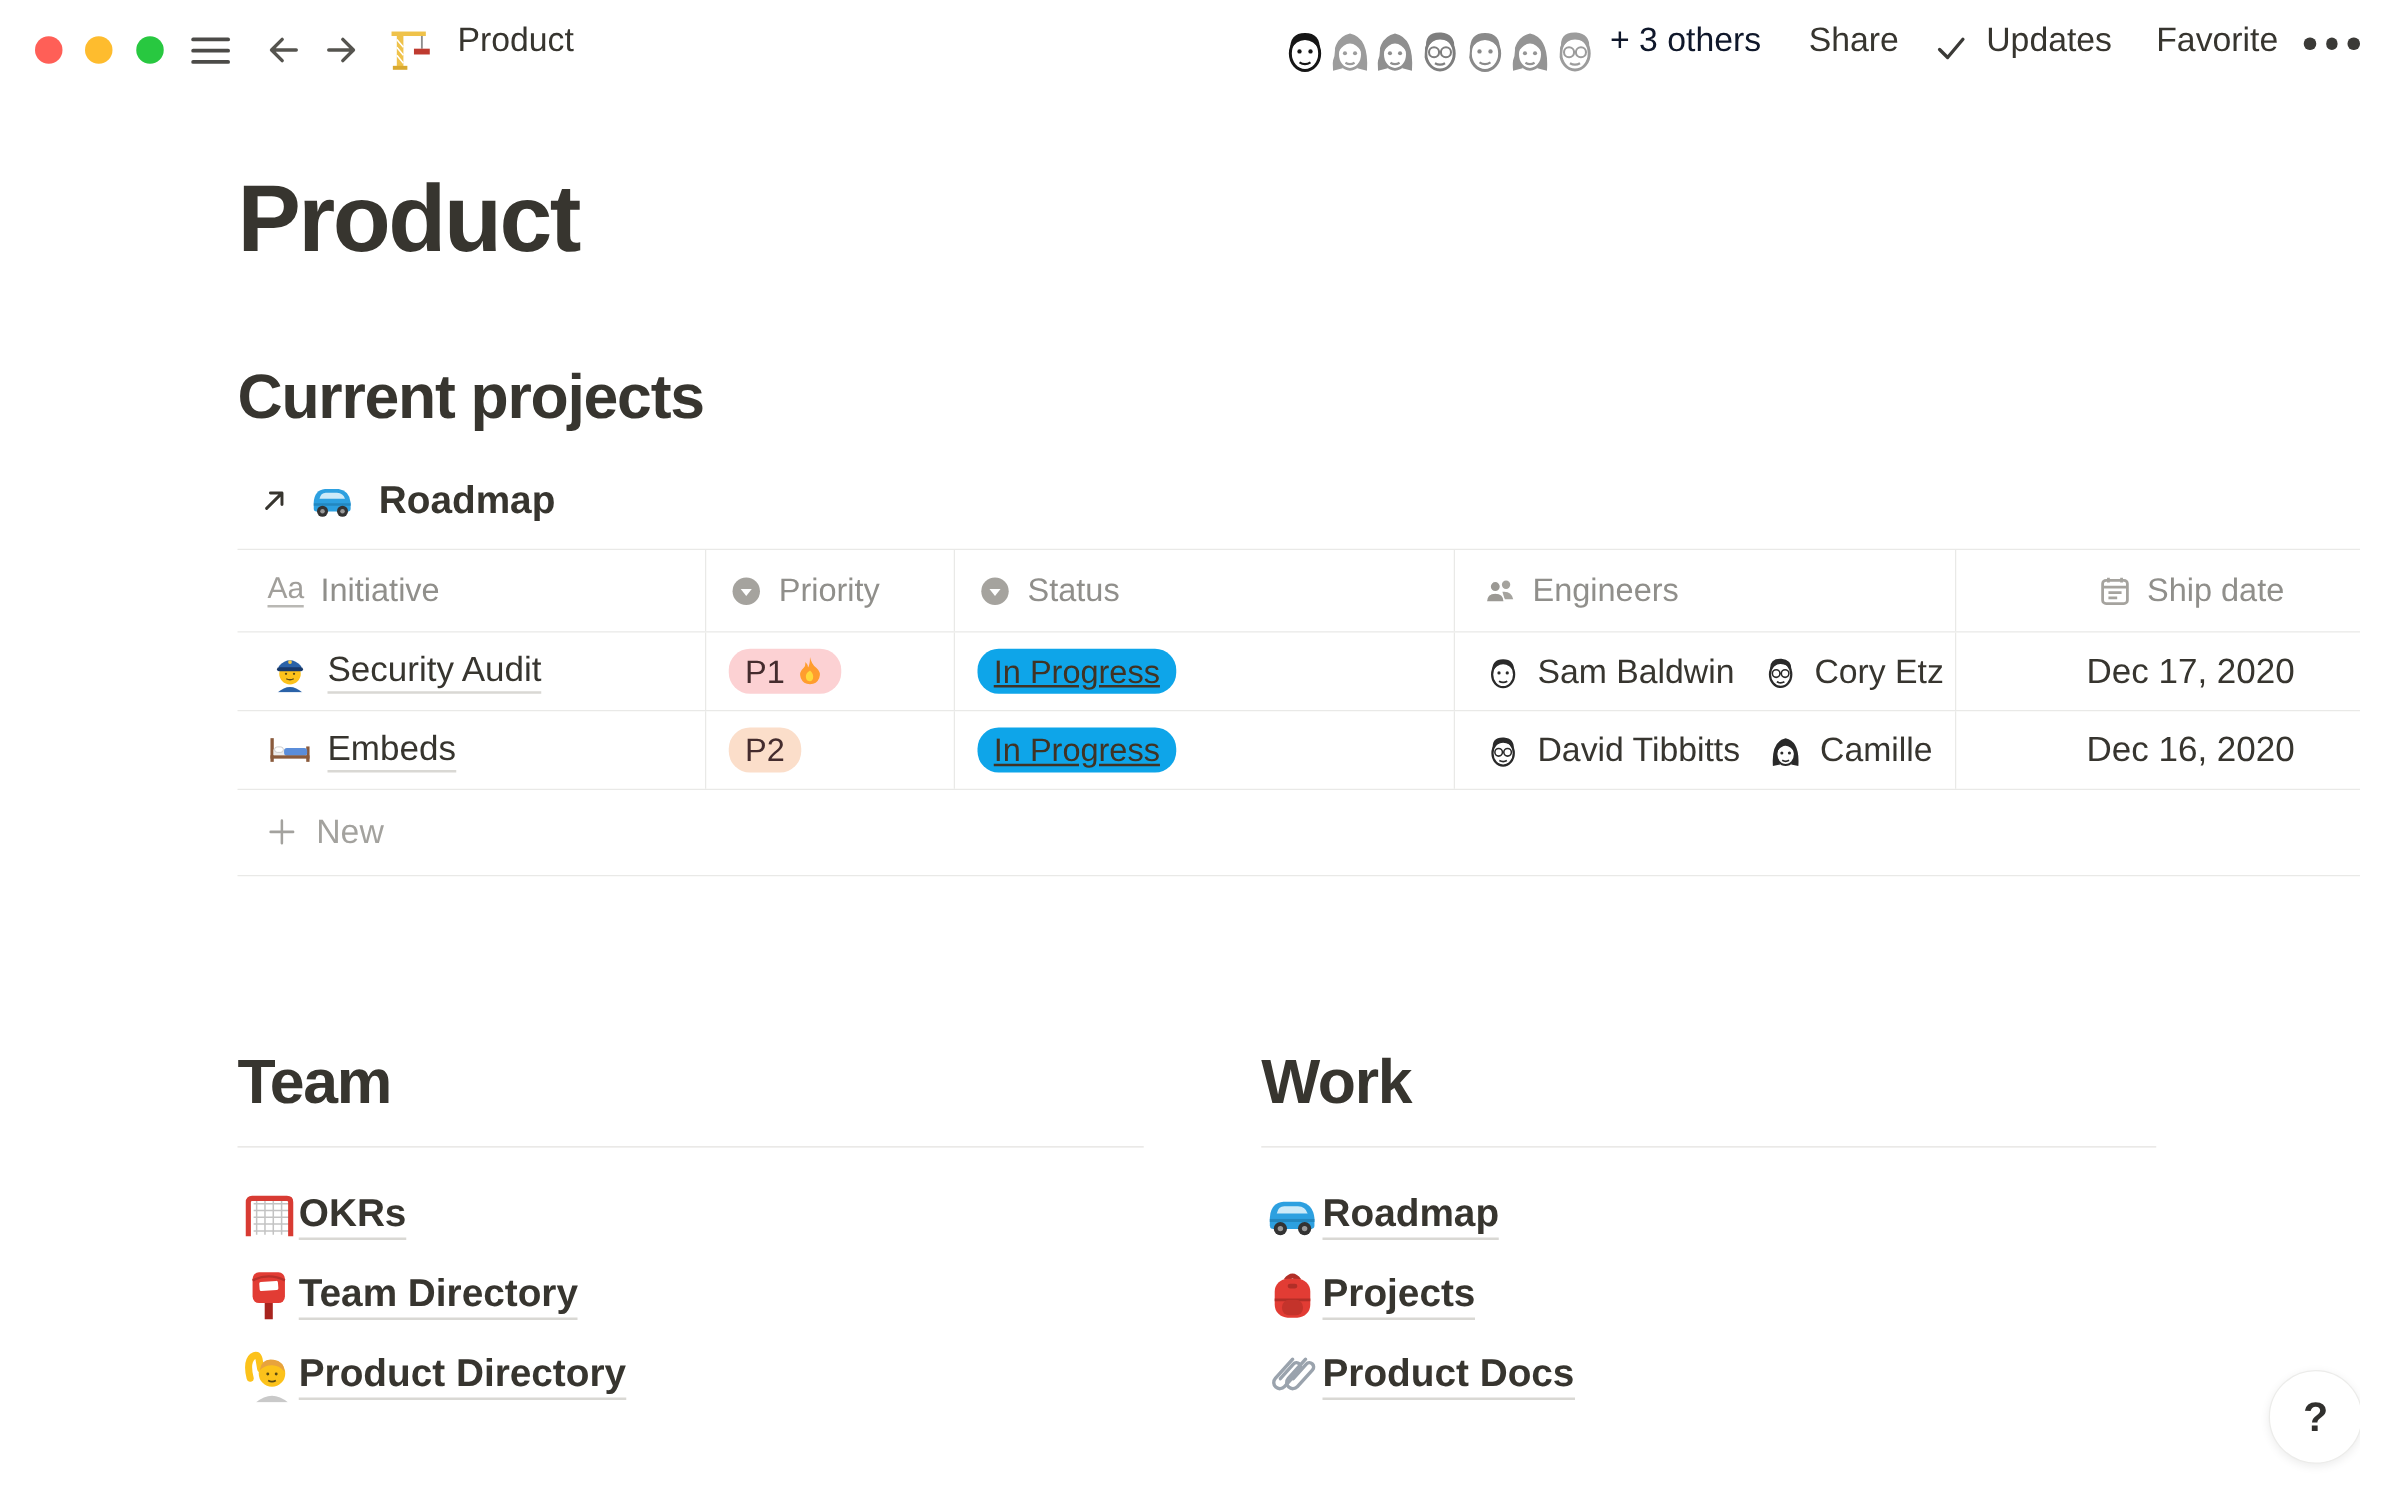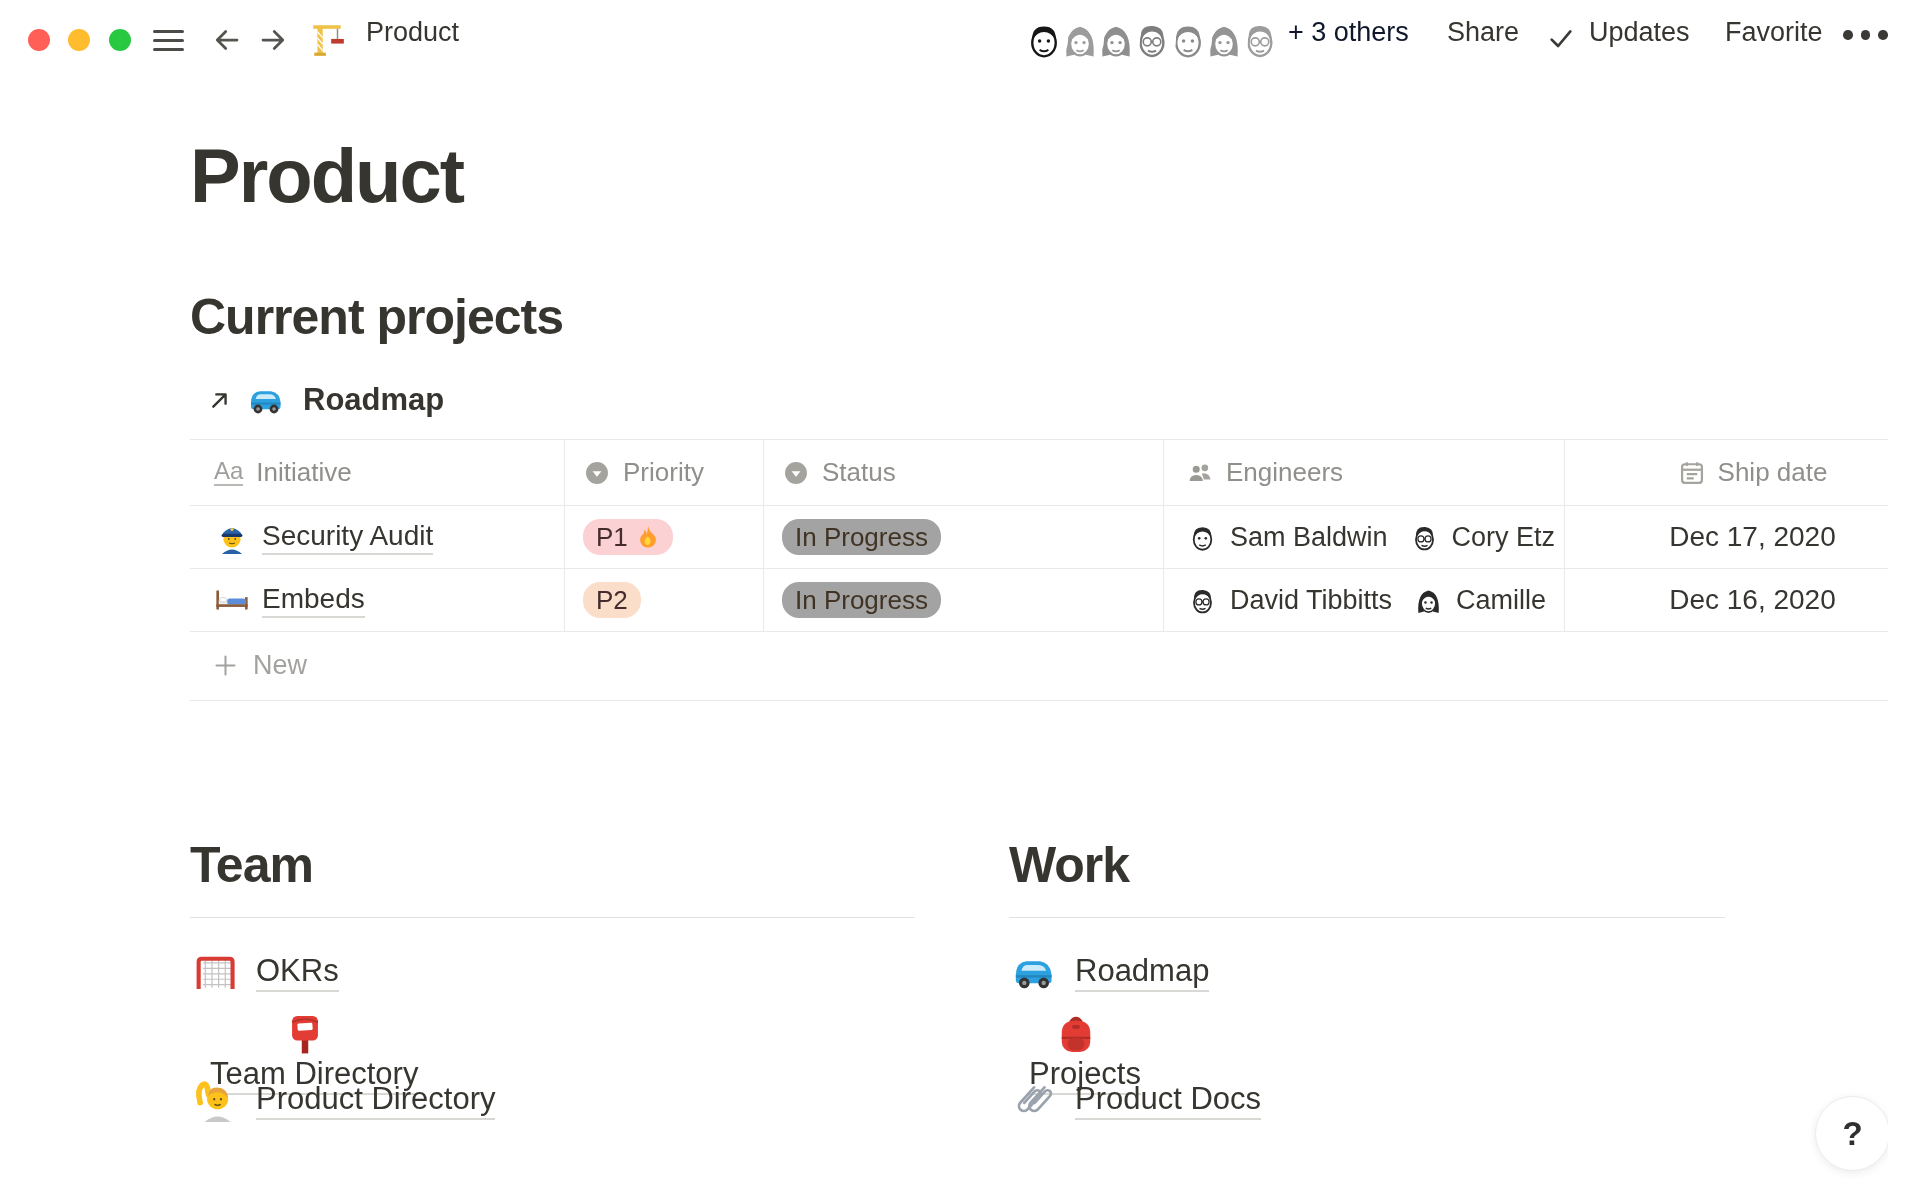--- a/index.html
+++ b/index.html
@@ -61,38 +61,38 @@
   .head .cell { color:#908f8b; font-size:26px; }
   .c-init { padding-left:24px; } .c-pri, .c-status { padding-left:18px; }
   .c-eng { padding-left:22px; } .c-ship { padding-left:20px;justify-content:center; }
   .aa-icon { font-size:24px; color:#a19f9b; border-bottom:2.5px solid #b9b8b4; line-height:1; padding-bottom:1px; margin-right:13px; }
   .hicon { width:28px; height:28px; margin-right:12px; flex:none; }
   .page-link-text { font-size:28px; font-weight:500; color:#37352f; border-bottom:2px solid #d9d8d4; padding-bottom:1px; cursor:pointer; }
   .row-emoji { width:36px; height:34px; margin-right:12px; flex:none; }
   .tag { height:36px; border-radius:17px; padding:0 13px; display:flex; align-items:center; font-size:26px; color:#442c2e; }
   .tag.red { background:#fcd1d3; }
   .tag.peach { background:#fbdeca; }
-  .tag.yellow { background:#a3a3a3; color:#403324; }
+  .tag.yellow { background:#0ea5e9; color:#403324;text-decoration:underline; }
   .tag .flame { width:24px; height:26px; margin-left:8px; }
   .eng-avatar { width:33px; height:33px; flex:none; color:#2a2a2a; }
   .eng-name { font-size:27px; margin-left:11px; }
   .eng-avatar.second { margin-left:20px; }
   .ship-text { font-size:28px; }
   .new-row { position:absolute; left:190px; top:631px; width:1730px; height:70px; display:flex; align-items:center; border-bottom:1px solid #e9e9e7; cursor:pointer; }
   .new-row .plus { width:27px; height:27px; margin-left:22px; }
   .new-row .lbl { margin-left:14px; font-size:27px; color:#a3a29e; }
 
   
   .divider { position:absolute; top:917px; height:1px; background:#e3e2df; }
   .divider.team { left:190px; width:725px; }
   .divider.work { left:1009px; width:716px; }
   .plink { position:absolute; height:48px; display:flex; align-items:center; cursor:pointer; }
   .plink .emoji { width:46px; height:44px; flex:none; }
-  .plink .txt { margin-left:18px; font-size:31px; font-weight:400; color:#37352f; border-bottom:2.5px solid #d9d8d4; padding-bottom:1px; }
-  .r1 { top:948px; } .r2 { top:1012px;flex-direction:column; } .r3 { top:1076px; }
+  .plink .txt { margin-left:1px; font-size:31px; font-weight:700; color:#37352f; border-bottom:2.5px solid #d9d8d4; padding-bottom:1px; }
+  .r1 { top:948px; } .r2 { top:1012px; } .r3 { top:1076px; }
   .colT { left:192px; } .colW { left:1011px; }
 
   .help-btn { position:absolute; left:1815px; top:1096px; width:75px; height:75px; border-radius:50%; background:#fff;
     border:1px solid #ececea; box-shadow:0 2px 8px rgba(15,15,15,0.08); display:flex; align-items:center; justify-content:center;
     font-size:33px; font-weight:600; color:#31302e; cursor:pointer; }
   svg { display:block; }
 </style>
 </head>
 <body>
 

